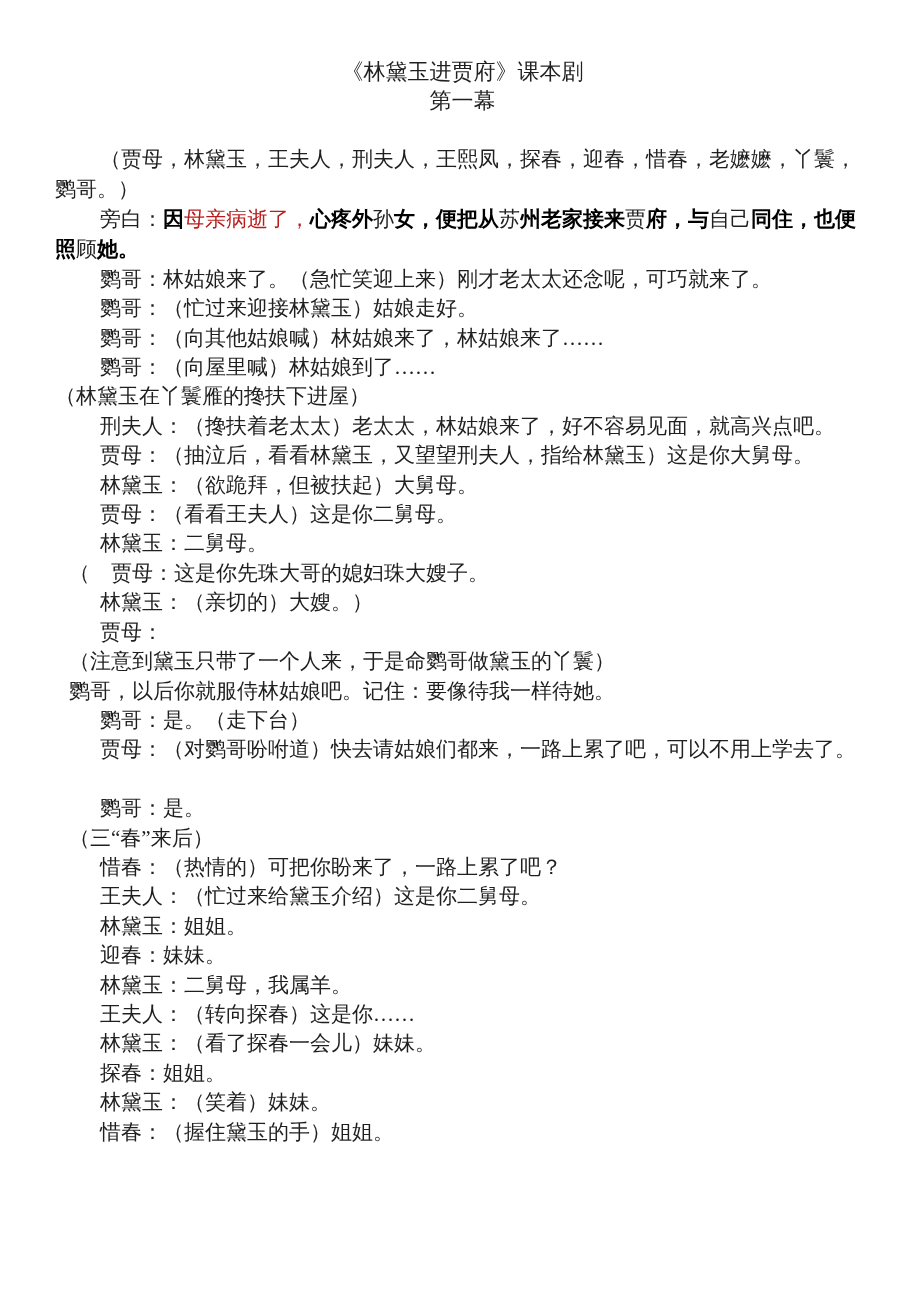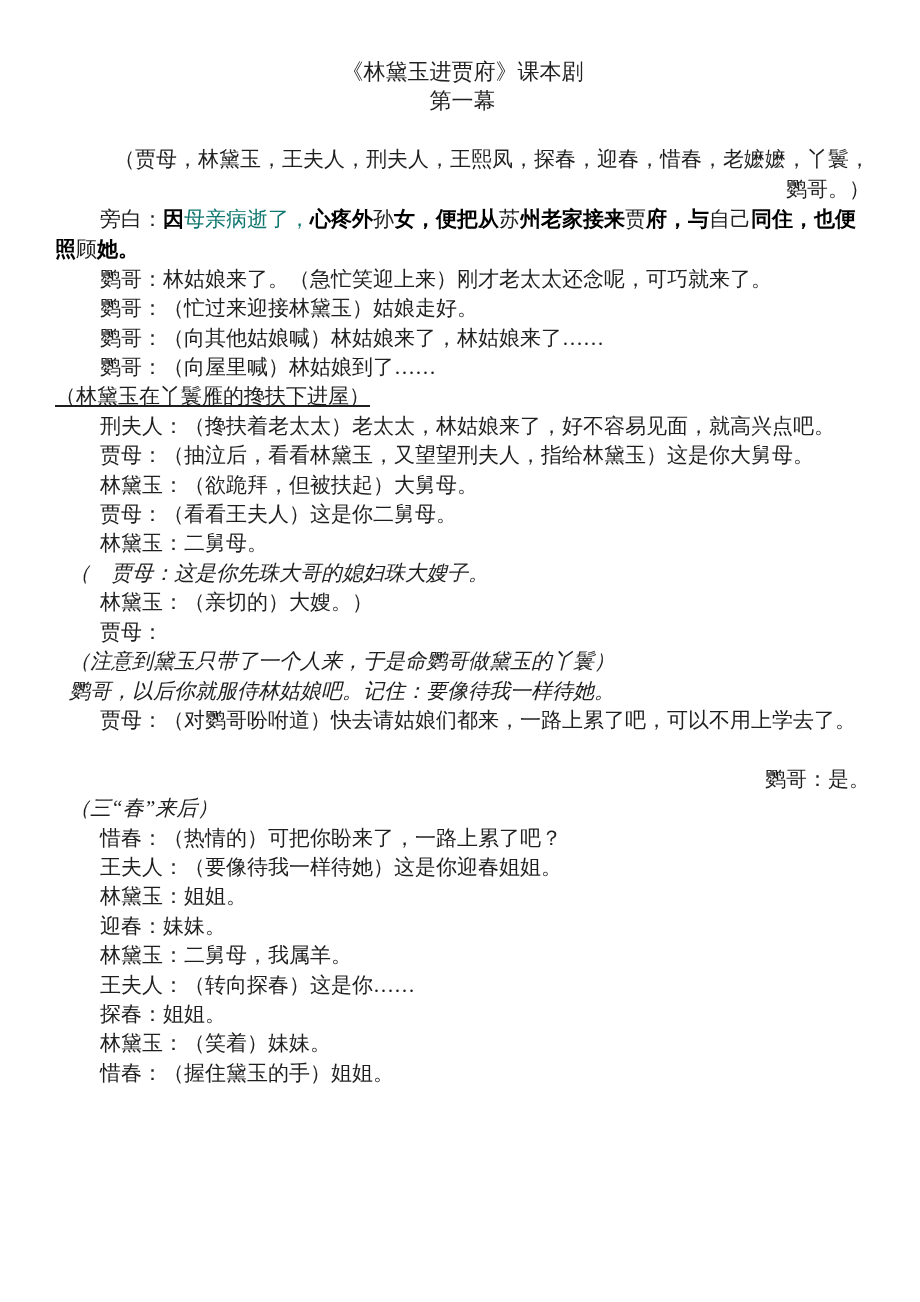--- a/index.html
+++ b/index.html
@@ -28,30 +28,30 @@
     font-weight: normal;
     text-align: center;
     line-height: 29.4px;
   }
   .para {
     margin: 0;
     white-space: pre-wrap;
     word-break: break-all;
   }
   .ind2 { text-indent: 45px; }   
-  .ind1 { text-indent: 14px; font-style: italic; }   
-  .ind0 { text-indent: 0; text-decoration: underline; }      
-  .gap  { margin-top: 29.4px; text-align: right; }  
+  .ind1 { text-indent: 14px; }   
+  .ind0 { text-indent: 0; }      
+  .gap  { margin-top: 29.4px; }  
   .b {
     font-family: "Liberation Sans", "DejaVu Sans", sans-serif;
     font-weight: bold;
     color: #000000;
   }
   .blue {
-    color: #0f766e;
+    color: #b91c1c;
   }
 </style>
 </head>
 <body>
 
 <div class="page">
 
   <h1 class="doc-title">《林黛玉进贾府》课本剧</h1>
   <h2 class="doc-act">第一幕</h2>
 
@@ -69,26 +69,28 @@
   <p class="para ind2">刑夫人：（搀扶着老太太）老太太，林姑娘来了，好不容易见面，就高兴点吧。</p>
   <p class="para ind2">贾母：（抽泣后，看看林黛玉，又望望刑夫人，指给林黛玉）这是你大舅母。</p>
   <p class="para ind2">林黛玉：（欲跪拜，但被扶起）大舅母。</p>
   <p class="para ind2">贾母：（看看王夫人）这是你二舅母。</p>
   <p class="para ind2">林黛玉：二舅母。</p>
   <p class="para ind1">（　贾母：这是你先珠大哥的媳妇珠大嫂子。</p>
   <p class="para ind2">林黛玉：（亲切的）大嫂。）</p>
   <p class="para ind2">贾母：</p>
   <p class="para ind1">（注意到黛玉只带了一个人来，于是命鹦哥做黛玉的丫鬟）</p>
   <p class="para ind1">鹦哥，以后你就服侍林姑娘吧。记住：要像待我一样待她。</p>
+  <p class="para ind2">鹦哥：是。（走下台）</p>
   <p class="para ind2">贾母：（对鹦哥吩咐道）快去请姑娘们都来，一路上累了吧，可以不用上学去了。</p>
   <p class="para ind2 gap">鹦哥：是。</p>
   <p class="para ind1">（三“春”来后）</p>
   <p class="para ind2">惜春：（热情的）可把你盼来了，一路上累了吧？</p>
-  <p class="para ind2">王夫人：（要像待我一样待她）这是你迎春姐姐。</p>
+  <p class="para ind2">王夫人：（忙过来给黛玉介绍）这是你二舅母。</p>
   <p class="para ind2">林黛玉：姐姐。</p>
   <p class="para ind2">迎春：妹妹。</p>
   <p class="para ind2">林黛玉：二舅母，我属羊。</p>
   <p class="para ind2">王夫人：（转向探春）这是你……</p>
+  <p class="para ind2">林黛玉：（看了探春一会儿）妹妹。</p>
   <p class="para ind2">探春：姐姐。</p>
   <p class="para ind2">林黛玉：（笑着）妹妹。</p>
   <p class="para ind2">惜春：（握住黛玉的手）姐姐。</p>
 
 </div>
 
 </body></html>

